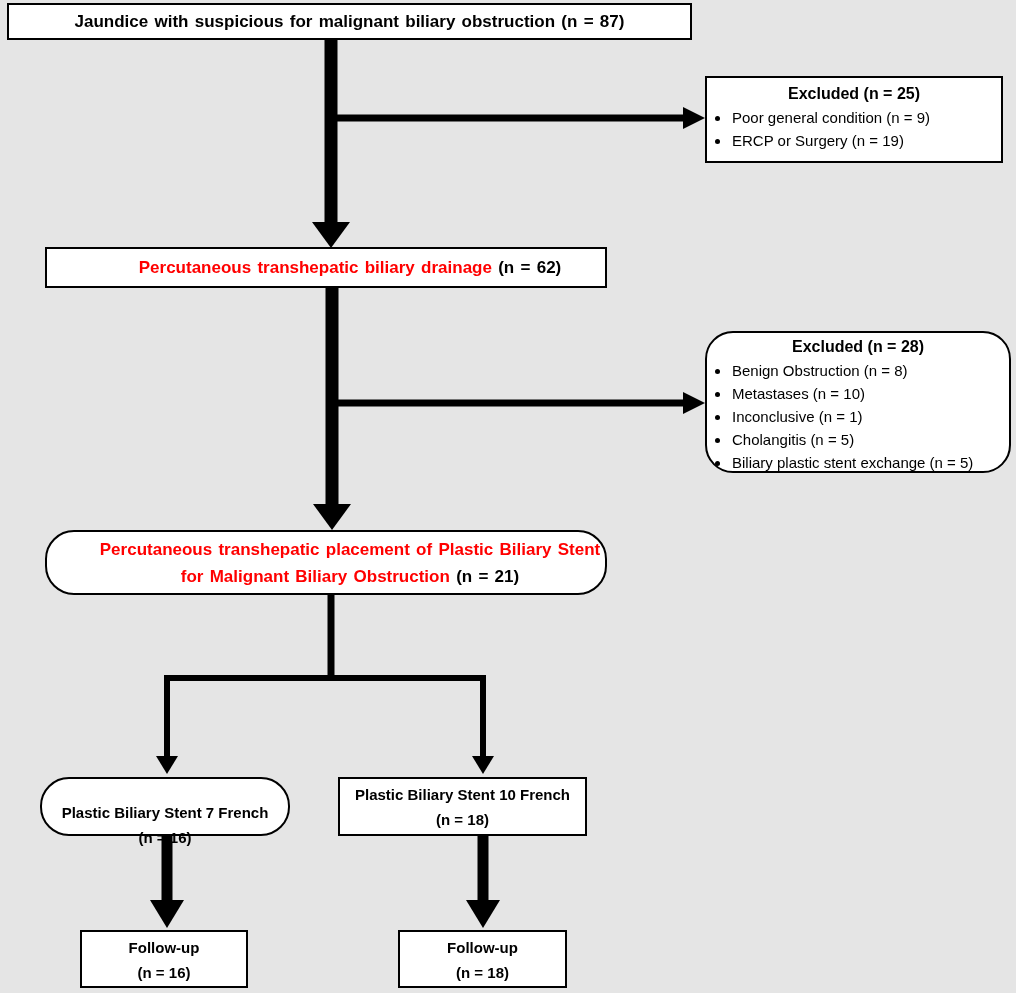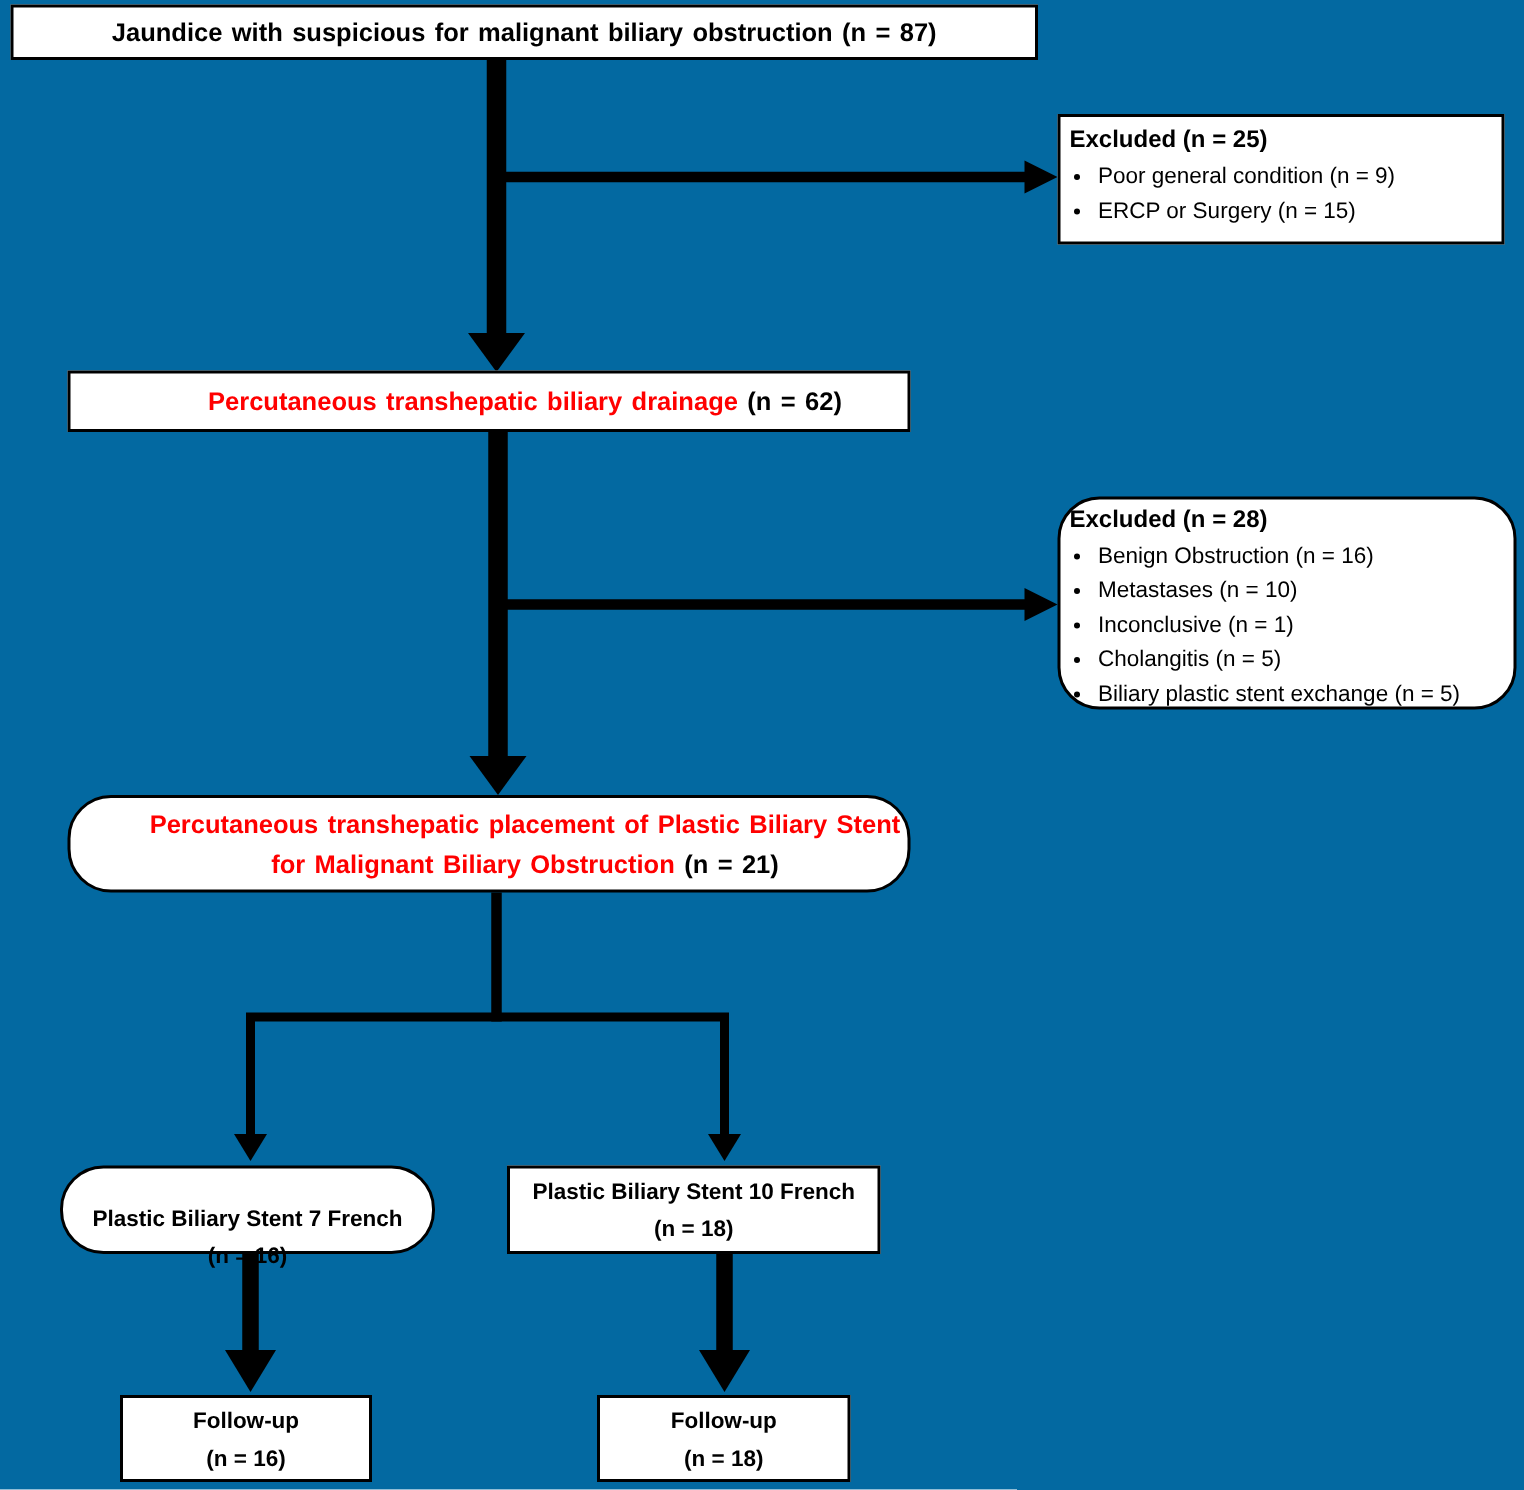--- a/index.html
+++ b/index.html
@@ -1,19 +1,19 @@
 <!DOCTYPE html>
 <html><head>
 <meta charset="utf-8">
 <style>
   html, body { margin:0; padding:0; background:#ffffff; }
   .canvas {
     position:relative;
     width:1016px; height:993px;
-    background:#0369a1;
+    background:#e5e5e5;
     font-family:"Liberation Sans", sans-serif;
     color:#000;
     overflow:hidden;
   }
   svg.connectors { position:absolute; left:0; top:0; width:1016px; height:993px; }
   .node {
     position:absolute;
     box-sizing:border-box;
     border:2px solid #000;
     background:#ffffff;
@@ -26,21 +26,21 @@
   #box-jaundice   { left:7px;   top:3px;   width:685px; height:37px; font-size:17px; line-height:33px; }
   #box-excluded1  { left:705px; top:76px;  width:298px; height:87px; padding:4px 6px 0 6px; }
   #box-drainage   { left:45px;  top:247px; width:562px; height:41px; font-size:17px; line-height:37px; }
   #box-excluded2  { left:705px; top:331px; width:306px; height:142px; padding:2px 6px 0 6px;border-radius:28px; }
   #box-placement  { left:45px;  top:530px; width:562px; height:65px; font-size:17px; line-height:27px; padding-top:4px;border-radius:29px; }
   #box-stent7     { left:40px;  top:777px; width:250px; height:59px; font-size:15px; line-height:25px; padding-top:21px;border-radius:29px; }
   #box-stent10    { left:338px; top:777px; width:249px; height:59px; font-size:15px; line-height:25px; padding-top:3px; }
   #box-followup7  { left:80px;  top:930px; width:168px; height:58px; font-size:15px; line-height:25px; padding-top:3px; }
   #box-followup10 { left:398px; top:930px; width:169px; height:58px; font-size:15px; line-height:25px; padding-top:3px; }
 
-  .excl-title { font-weight:bold; font-size:16px; line-height:24px; }
+  .excl-title { text-align:center; font-weight:bold; font-size:16px; line-height:24px; }
   .excl-list  { margin:0; padding:0 0 0 18px; list-style:disc; font-size:15px; }
   .excl-list li { line-height:23px; padding-left:1px; white-space:nowrap; }
 </style>
 </head>
 <body>
 
 <div class="canvas">
 
   <svg class="connectors" viewBox="0 0 1016 993" fill="#000000" stroke="#000000">
     <g>
@@ -79,33 +79,33 @@
 
   <div id="box-jaundice" class="node center bold ws">
     <span>Jaundice with suspicious for malignant biliary obstruction</span>
     <span>(n = 87)</span>
   </div>
 
   <div id="box-excluded1" class="node">
     <div class="excl-title">Excluded (n = 25)</div>
     <ul class="excl-list">
       <li>Poor general condition (n = 9)</li>
-      <li>ERCP or Surgery (n = 15)</li>
+      <li>ERCP or Surgery (n = 19)</li>
     </ul>
   </div>
 
   <div id="box-drainage" class="node center bold ws">
     <span class="red" style="color: rgb(255, 0, 0);">Percutaneous transhepatic biliary drainage</span>
     <span>(n = 62)</span>
   </div>
 
   <div id="box-excluded2" class="node">
     <div class="excl-title">Excluded (n = 28)</div>
     <ul class="excl-list">
-      <li>Benign Obstruction (n = 16)</li>
+      <li>Benign Obstruction (n = 8)</li>
       <li>Metastases (n = 10)</li>
       <li>Inconclusive (n = 1)</li>
       <li>Cholangitis (n = 5)</li>
       <li>Biliary plastic stent exchange (n = 5)</li>
     </ul>
   </div>
 
   <div id="box-placement" class="node center bold ws">
     <div>
       <span class="red" style="color: rgb(255, 0, 0);">Percutaneous transhepatic placement of Plastic Biliary Stent</span>

